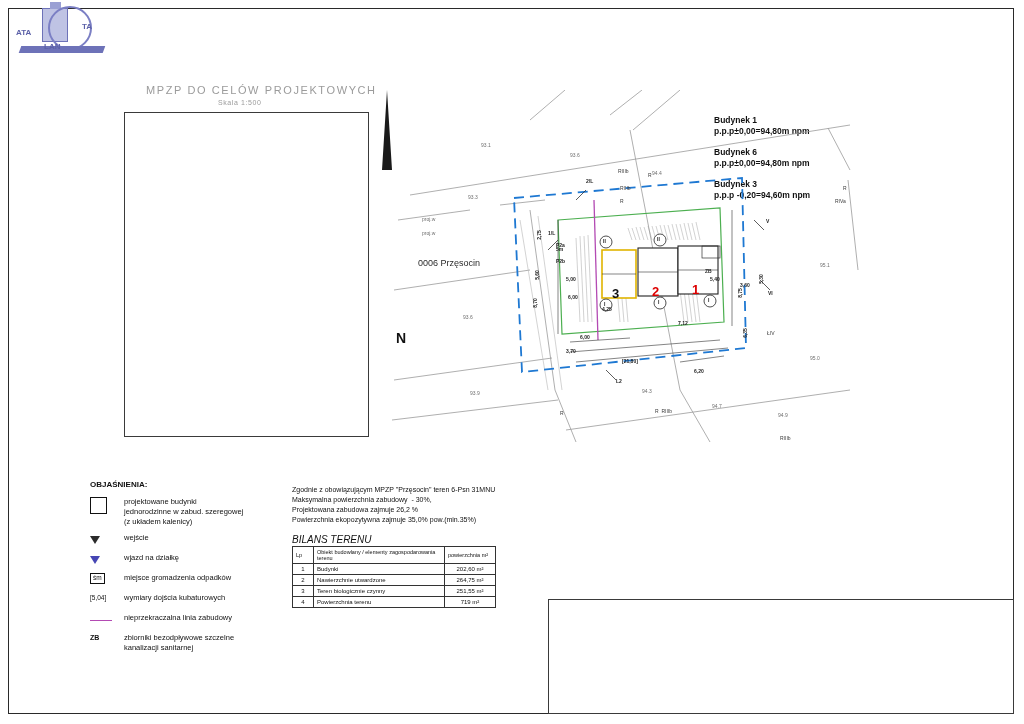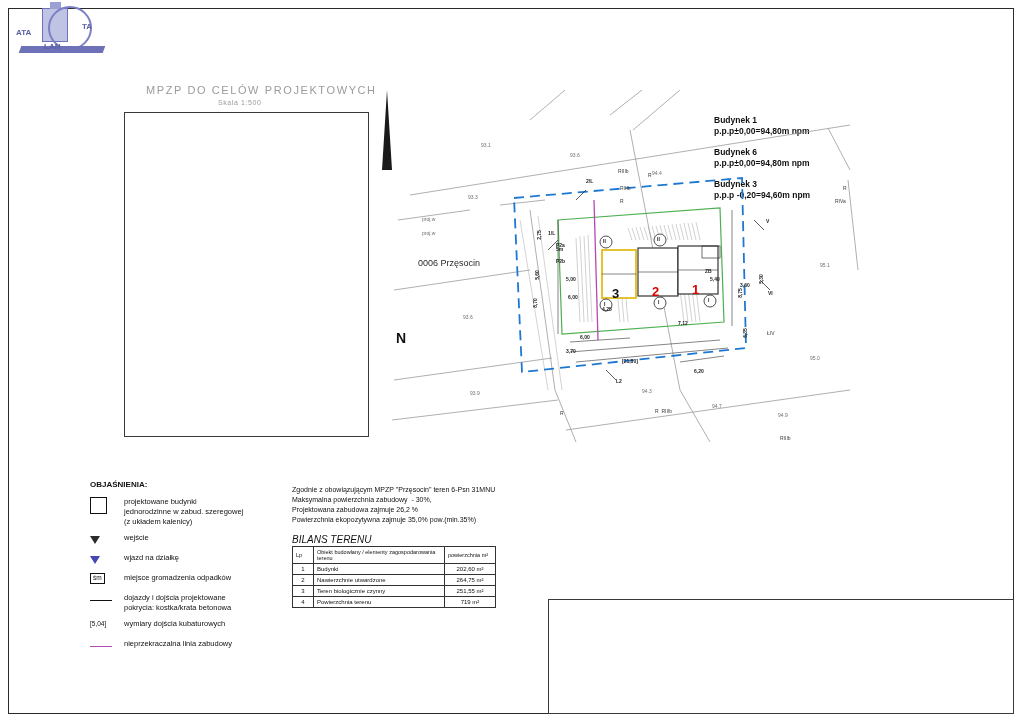--- a/index.html
+++ b/index.html
@@ -312,41 +312,39 @@
           <div class="tri-down blue"></div>
         </div>
       <span class="lbl">wjazd na działkę</span>
     </div>
 
     <div class="row">
       <div class="sym"><span class="sym-sm">śm</span></div>
       <span class="lbl">miejsce gromadzenia odpadków</span>
     </div>
 
-    <div class="row">
-      <div class="sym">
-          <div class="sym-line"></div>
-        </div>
-      <span class="lbl">dojazdy i dojścia projektowane
-pokrycia: kostka/krata betonowa</span>
-    </div>
 
     <div class="row">
       <div class="sym"><span style="font-size:6.5px">[5,04]</span></div>
       <span class="lbl">wymiary dojścia kubaturowych</span>
     </div>
 
     <div class="row">
       <div class="sym">
           <div class="sym-mag"></div>
         </div>
       <span class="lbl">nieprzekraczalna linia zabudowy</span>
     </div>
 
 
+    <div class="row">
+      <div class="sym"><span class="sym-zb">ZB</span></div>
+      <span class="lbl">zbiorniki bezodpływowe szczelne
+kanalizacji sanitarnej</span>
+    </div>
   </div>
 
   <div class="mpzp">Zgodnie z obowiązującym MPZP "Przęsocin" teren 6-Psn 31MNU
 Maksymalna powierzchnia zabudowy  - 30%,
 Projektowana zabudowa zajmuje 26,2 %
 Powierzchnia ekopozytywna zajmuje 35,0% pow.(min.35%)</div>
 
   <div class="bilans-title">BILANS TERENU</div>
   <table class="bilans">
     <thead>

